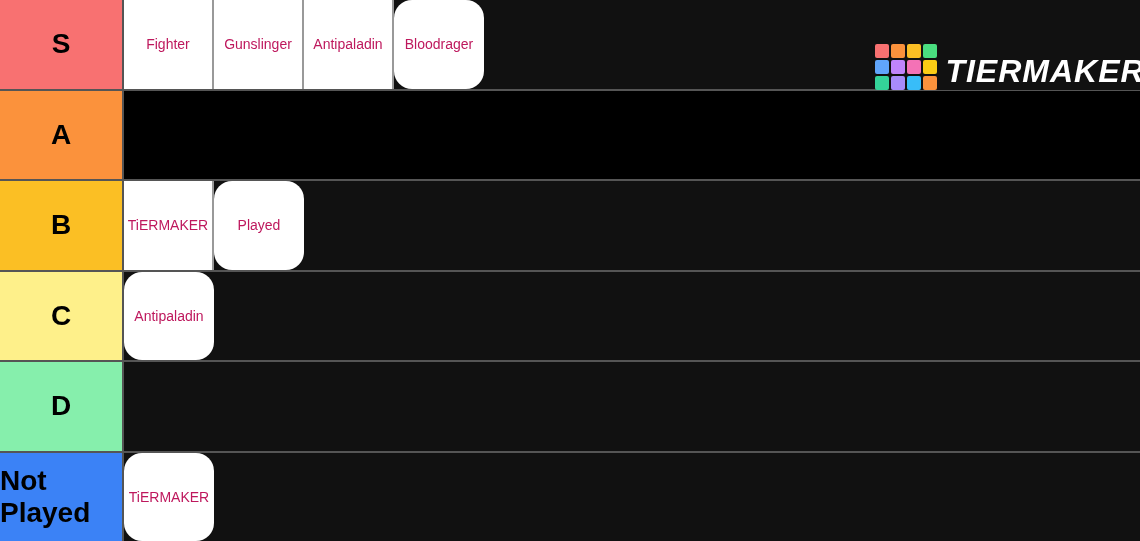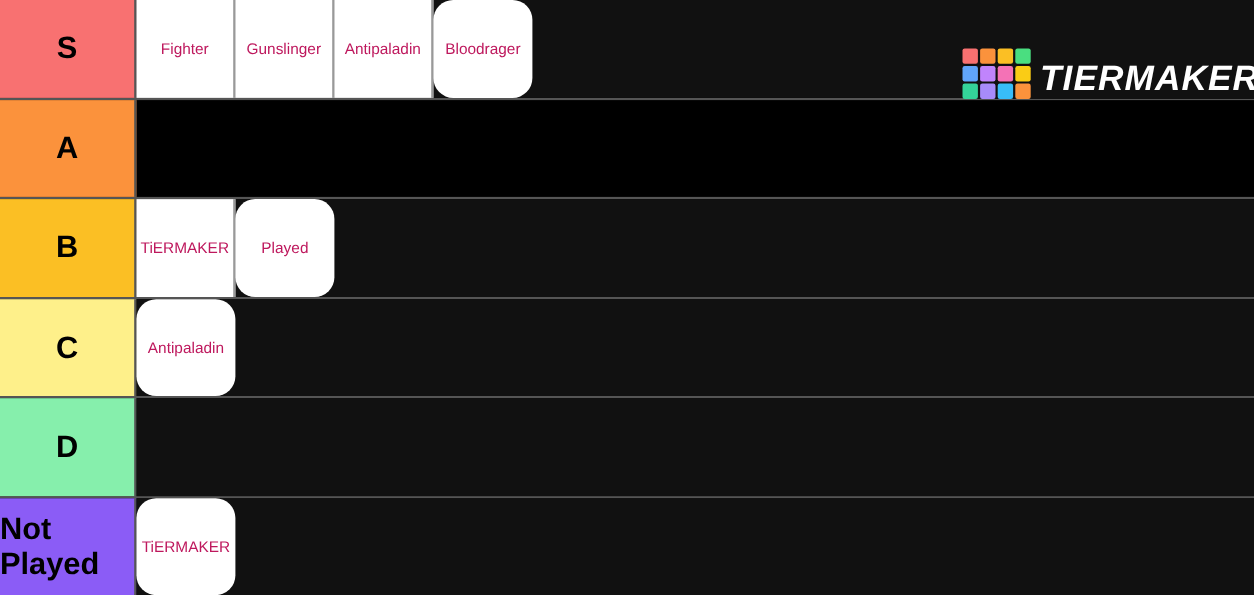--- a/index.html
+++ b/index.html
@@ -125,21 +125,21 @@
       <div class="tier-label" style="background: rgb(254, 240, 138);">C</div>
       <div class="tier-items">
         <div class="tier-item">Antipaladin</div>
       </div>
     </div>
     <div class="tier-row">
       <div class="tier-label" style="background: rgb(134, 239, 172);">D</div>
       <div class="tier-items"></div>
     </div>
     <div class="tier-row">
-      <div class="tier-label" style="background: #8b5cf6;">Not Played</div>
+      <div class="tier-label" style="background: #3b82f6;">Not Played</div>
       <div class="tier-items">
         <div class="tier-item">TiERMAKER</div>
       </div>
     </div>
   </div>
 
 <div class="logo-area">
   <div class="logo-grid" id="logo-grid">
       <div class="logo-cell" style="background: rgb(248, 113, 113);"></div>
       <div class="logo-cell" style="background: rgb(251, 146, 60);"></div>

